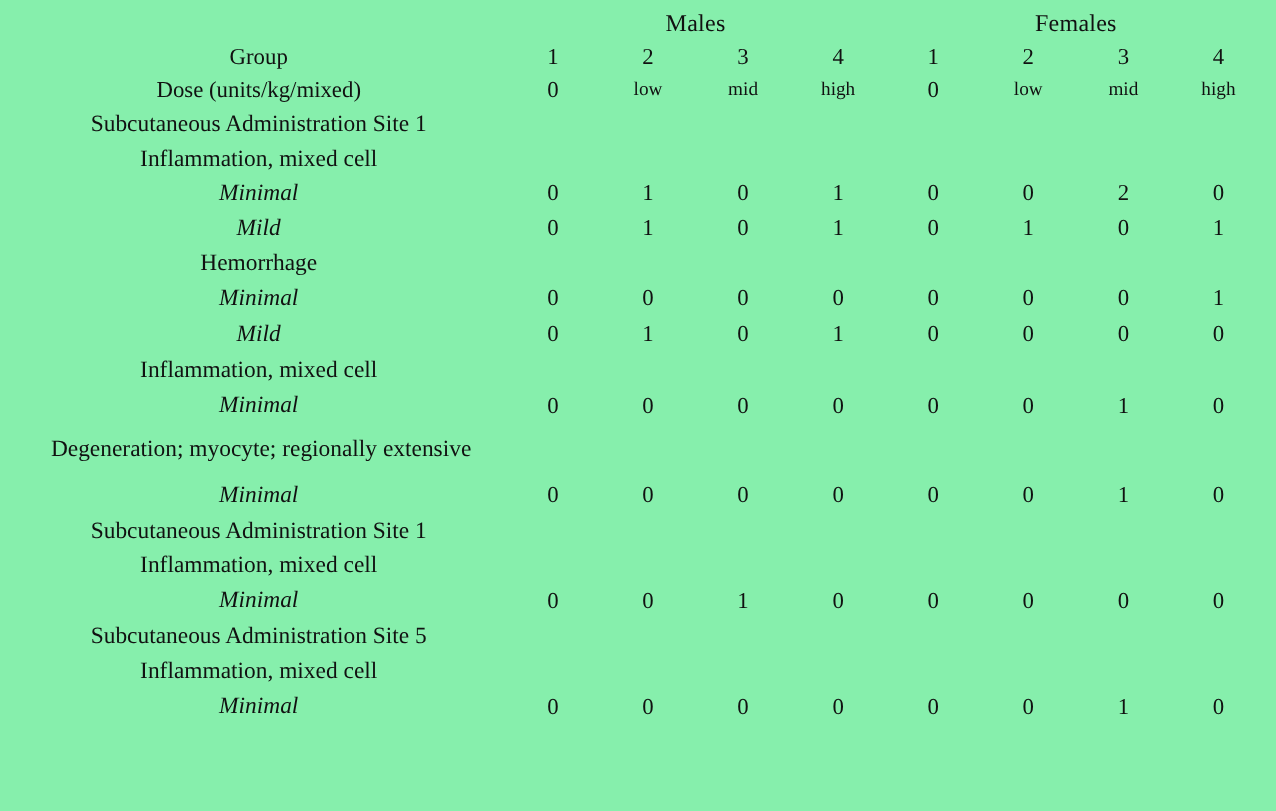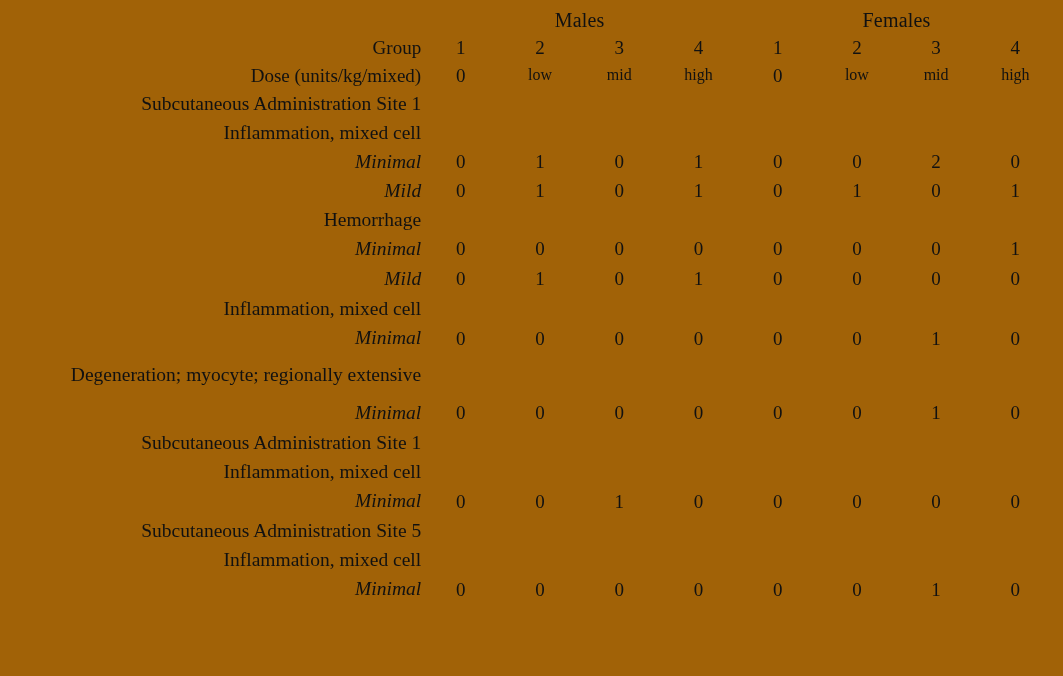--- a/index.html
+++ b/index.html
@@ -13,21 +13,21 @@
     height: 676px;
     font-family: "Liberation Serif", "DejaVu Serif", serif;
     color: #000000;
     overflow: hidden;
   }
 
   .sheet {
     position: relative;
     width: 1063px;
     height: 676px;
-    background: #a16207;
+    background: #86efac;
   }
 
   table.incidence {
     position: absolute;
     left: 10px;
     top: 6px;
     width: 1045px;
     border-collapse: collapse;
     table-layout: fixed;
     font-size: 19px;
@@ -60,21 +60,21 @@
 
   
   .sexhdr {
     text-align: center;
     height: 27px;
     font-size: 20px;
     letter-spacing: 0.2px;
   }
 
   .rowhdr-label {
-    text-align: right;
+    text-align: center;
     padding-right: 8px;
     font-size: 19px;
     height: 28px;
   }
 
   .hdr-num {
     text-align: center;
     font-size: 19px;
     height: 28px;
   }
@@ -82,21 +82,21 @@
     font-size: 16px;
   }
 
   
   .num {
     text-align: center;
     font-size: 19px;
   }
 
   .lbl {
-    text-align: right;
+    text-align: center;
     font-size: 19.5px;
     white-space: nowrap;
   }
   .lbl.wrap { white-space: normal; }
 
   .ind0 { padding-left: 4px; }
   .ind1 { padding-left: 26px; }
   .ind2 { padding-left: 85px; font-style: italic; }
 
   .r29 { height: 29px; }

